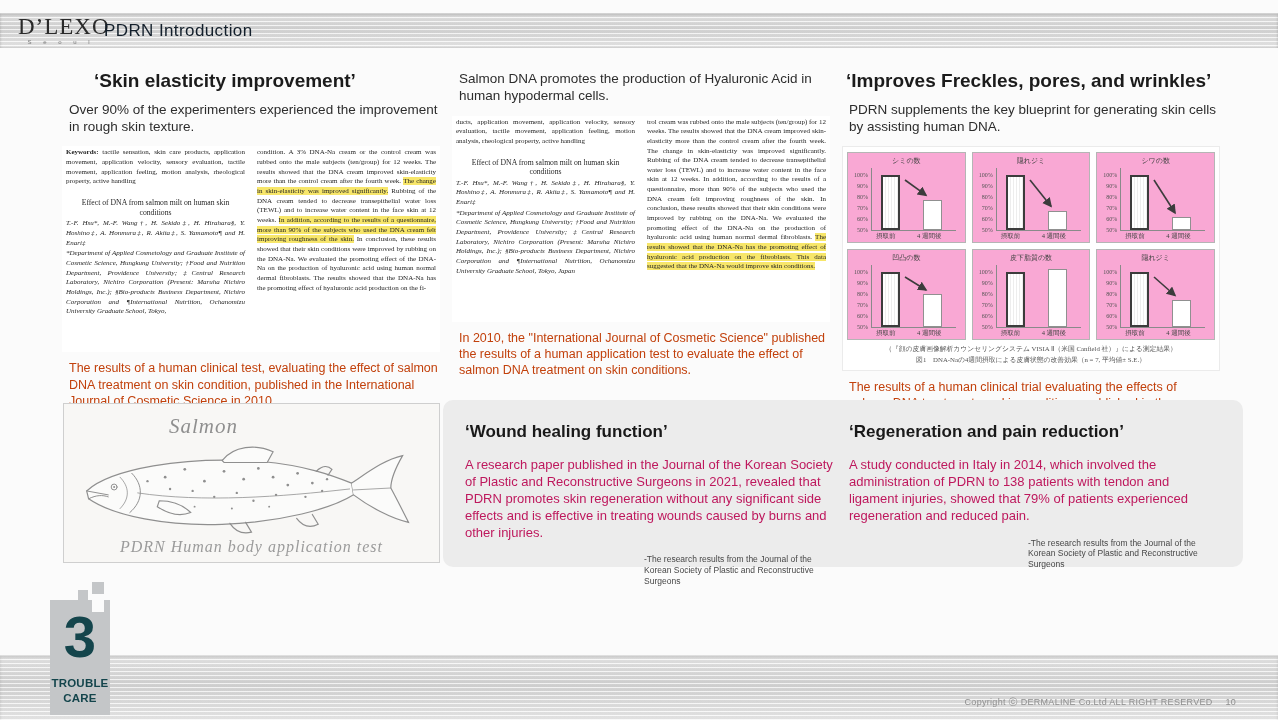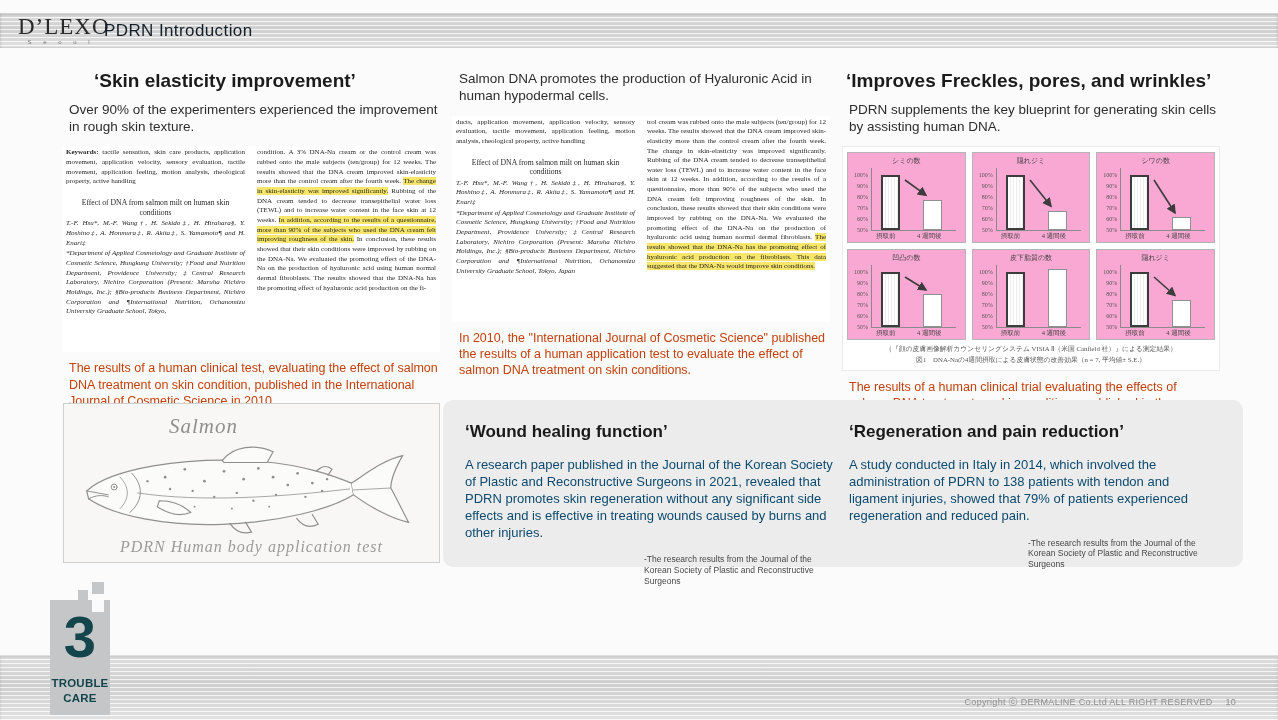--- a/index.html
+++ b/index.html
@@ -57,21 +57,21 @@
   
   .salmon-box{position:absolute;left:63px;top:403px;width:377px;height:160px;background:#f8f7f5;border:1px solid #cfcfcf;box-sizing:border-box;}
   .salmon-label{position:absolute;left:105px;top:10px;font-family:"Liberation Serif",serif;font-style:italic;font-size:21px;color:#8f8f8f;letter-spacing:1px;}
   .salmon-cap{position:absolute;left:0;right:0;bottom:6px;text-align:center;font-family:"Liberation Serif",serif;font-style:italic;font-size:16px;color:#9b9b9b;letter-spacing:1px;}
 
   
   .bottom-panel{position:absolute;left:443px;top:400px;width:800px;height:167px;background:#ececec;border-radius:10px;}
   .bp-col{position:absolute;top:22px;width:372px;}
   .bp1{left:22px;}.bp2{left:406px;}
   .bp-h{font-size:17px;font-weight:bold;color:#191919;margin:0 0 15px;}
-  .bp-body{font-size:13px;color:#0c4a6e;line-height:1.3;}
+  .bp-body{font-size:13px;color:#be185d;line-height:1.3;}
   .bp-src{width:185px;margin:8px 8px 0 auto;font-size:8.5px;color:#474747;line-height:1.25;}
 
   
   .badge{position:absolute;left:50px;top:582px;width:60px;height:133px;z-index:3;}
   .badge-rect{position:absolute;left:0;top:18px;width:60px;height:115px;background:#c4c6c8;}
   .px{position:absolute;background:#c4c6c8;}
   .pxw{position:absolute;background:#fbfbfb;}
   .badge-num{position:absolute;left:0;top:26px;width:60px;text-align:center;font-size:58px;font-weight:bold;color:#14454c;line-height:1;}
   .badge-txt{position:absolute;left:0;top:94px;width:60px;text-align:center;font-size:11.5px;font-weight:bold;color:#14454c;line-height:1.3;letter-spacing:.2px;}
 

